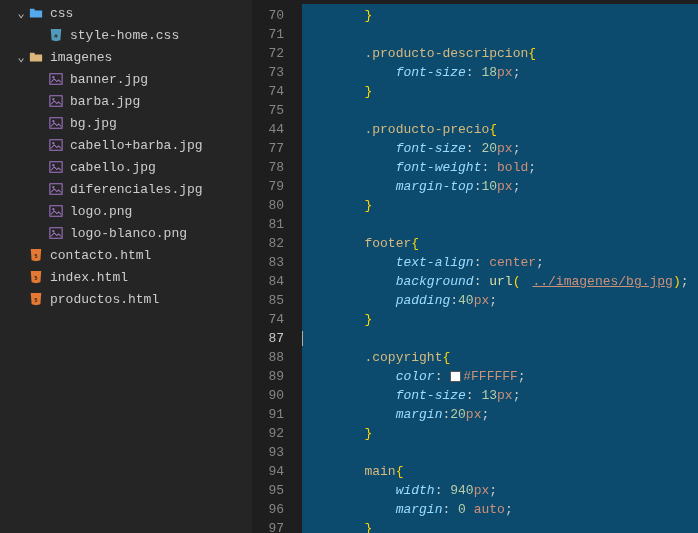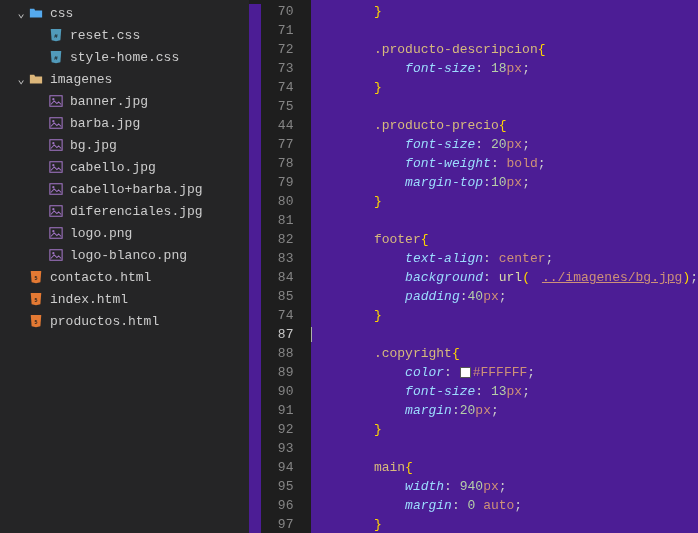--- a/index.html
+++ b/index.html
@@ -46,22 +46,23 @@
 .folder-icon { color: #dcb67a; }
 .folder-open { color: #55aaee; }
 .css-icon { color: #519aba; }
 .html-icon { color: #e37933; }
 .img-icon { color: #a074c4; }
 .label { color: #cccccc; }
 .indent-1 { padding-left: 14px; }
 .indent-2 { padding-left: 34px; }
 .editor {
   flex: 1;
-  background: #4c1d95;
-  display: flex;
+  background: #0c4a6e;
+  display: flex;
+  flex-direction: column;
   height: 100%;
   font-family: Liberation Mono, monospace;
 }
 .breadcrumb {
   height: 4px;
   background: #1e1e1e;
   color: #999;
   font-size: 11px;
   padding-left: 12px;
   display: flex;
@@ -138,30 +139,20 @@
       <span class="label">css</span>
     </div>
     <div class="tree-row indent-2">
       <span class="chev"></span>
       <span class="icon css-icon">
         <svg width="14" height="14" viewBox="0 0 16 16">
           <path fill="currentColor" d="M2 1l1 13 5 1 5-1 1-13H2z"></path>
           <text x="8" y="11" font-size="7" text-anchor="middle" fill="#1e1e1e" font-family="sans-serif" font-weight="bold">#</text>
         </svg>
       </span>
-      <span class="label">reset.css</span>
-    </div>
-    <div class="tree-row indent-2">
-      <span class="chev"></span>
-      <span class="icon css-icon">
-        <svg width="14" height="14" viewBox="0 0 16 16">
-          <path fill="currentColor" d="M2 1l1 13 5 1 5-1 1-13H2z"></path>
-          <text x="8" y="11" font-size="7" text-anchor="middle" fill="#1e1e1e" font-family="sans-serif" font-weight="bold">#</text>
-        </svg>
-      </span>
       <span class="label">style-home.css</span>
     </div>
     <div class="tree-row indent-1">
       <span class="chev">⌄</span>
       <span class="icon folder-icon">
         <svg width="14" height="14" viewBox="0 0 16 16">
           <path fill="currentColor" d="M1 3h5l1 2h8v8H1z"></path>
         </svg>
       </span>
       <span class="label">imagenes</span>
@@ -201,32 +192,32 @@
     </div>
     <div class="tree-row indent-2">
       <span class="chev"></span>
       <span class="icon img-icon">
         <svg width="14" height="14" viewBox="0 0 16 16">
           <rect x="1" y="2" width="14" height="12" fill="none" stroke="currentColor" stroke-width="1.2"></rect>
           <circle cx="5" cy="6" r="1.3" fill="currentColor"></circle>
           <path d="M2 12l4-4 3 3 2-2 3 3" fill="none" stroke="currentColor" stroke-width="1.2"></path>
         </svg>
       </span>
+      <span class="label">cabello+barba.jpg</span>
+    </div>
+    <div class="tree-row indent-2">
+      <span class="chev"></span>
+      <span class="icon img-icon">
+        <svg width="14" height="14" viewBox="0 0 16 16">
+          <rect x="1" y="2" width="14" height="12" fill="none" stroke="currentColor" stroke-width="1.2"></rect>
+          <circle cx="5" cy="6" r="1.3" fill="currentColor"></circle>
+          <path d="M2 12l4-4 3 3 2-2 3 3" fill="none" stroke="currentColor" stroke-width="1.2"></path>
+        </svg>
+      </span>
       <span class="label">cabello.jpg</span>
-    </div>
-    <div class="tree-row indent-2">
-      <span class="chev"></span>
-      <span class="icon img-icon">
-        <svg width="14" height="14" viewBox="0 0 16 16">
-          <rect x="1" y="2" width="14" height="12" fill="none" stroke="currentColor" stroke-width="1.2"></rect>
-          <circle cx="5" cy="6" r="1.3" fill="currentColor"></circle>
-          <path d="M2 12l4-4 3 3 2-2 3 3" fill="none" stroke="currentColor" stroke-width="1.2"></path>
-        </svg>
-      </span>
-      <span class="label">cabello+barba.jpg</span>
     </div>
     <div class="tree-row indent-2">
       <span class="chev"></span>
       <span class="icon img-icon">
         <svg width="14" height="14" viewBox="0 0 16 16">
           <rect x="1" y="2" width="14" height="12" fill="none" stroke="currentColor" stroke-width="1.2"></rect>
           <circle cx="5" cy="6" r="1.3" fill="currentColor"></circle>
           <path d="M2 12l4-4 3 3 2-2 3 3" fill="none" stroke="currentColor" stroke-width="1.2"></path>
         </svg>
       </span>

